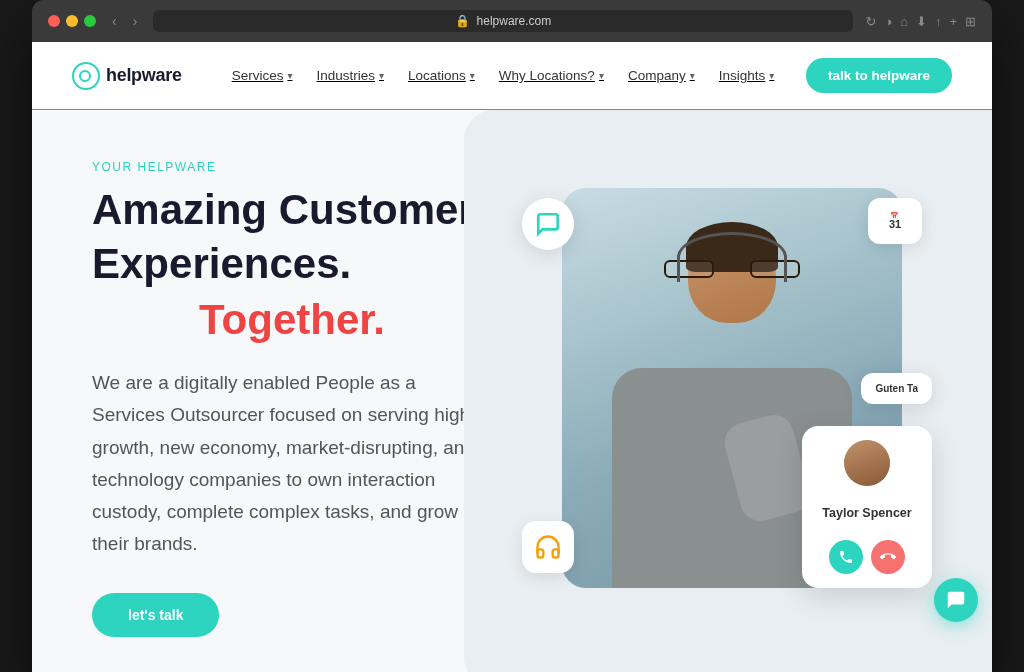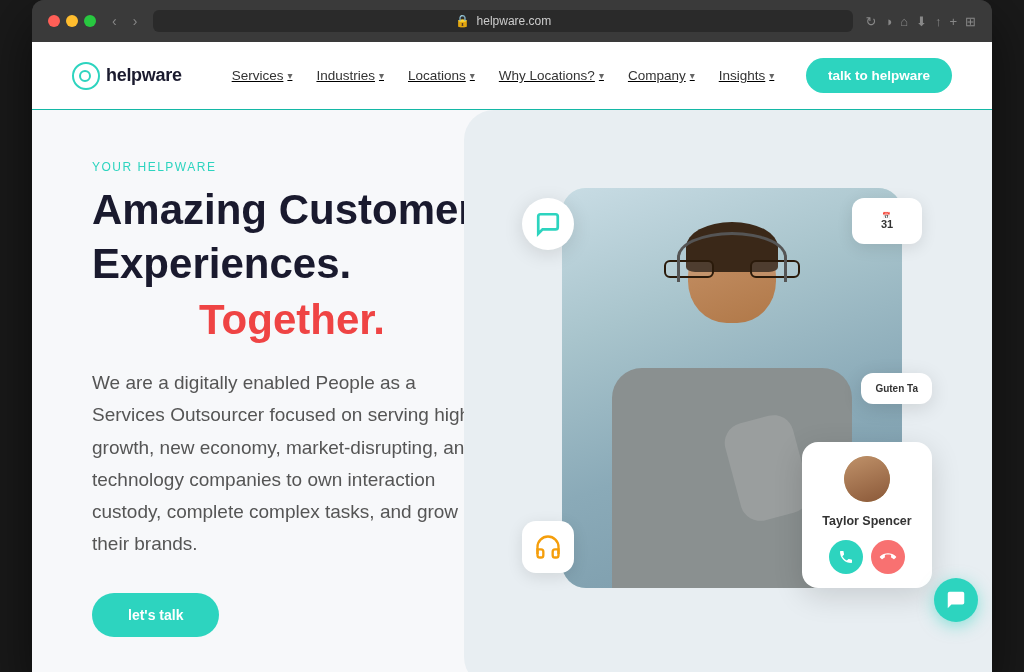--- a/index.html
+++ b/index.html
@@ -412,37 +412,37 @@
             <div style="position:absolute; bottom:70px; left:50%; transform:translateX(-10px); width:70px; height:100px; background:#9a9e9e; border-radius:20px; transform:rotate(-15deg);"></div>
           </div>
         </div>
 
         <div class="float-chat-icon" style="position:absolute; top:10px; left:-10px; width:52px; height:52px; background:white; border-radius:50%; display:flex; align-items:center; justify-content:center; box-shadow:0 4px 20px rgba(0,0,0,0.12);">
           <svg width="26" height="26" viewBox="0 0 24 24" fill="none" stroke="#2dd4bf" stroke-width="2.5">
             <path d="M21 15a2 2 0 0 1-2 2H7l-4 4V5a2 2 0 0 1 2-2h14a2 2 0 0 1 2 2z"></path>
           </svg>
         </div>
 
-        <div class="float-calendar" style="position:absolute; top:10px; right:10px; width:70px; height:46px; background:white; border-radius:12px; display:flex; align-items:center; justify-content:center; box-shadow:0 4px 16px rgba(0,0,0,0.1); font-size:10px; color:#555; flex-direction:column; padding:4px;">
+        <div class="float-calendar" style="position:absolute; top:10px; right:10px; width:54px; height:46px; background:white; border-radius:12px; display:flex; align-items:center; justify-content:center; box-shadow:0 4px 16px rgba(0,0,0,0.1); font-size:10px; color:#555; flex-direction:column; padding:4px;">
           <div style="font-size:7px; color:#2dd4bf; font-weight:700;">📅</div>
           <div style="font-size:11px; font-weight:700; color:#333; margin-top:-2px;">31</div>
         </div>
 
         <div class="float-guten-tag" style="position:absolute; top:44%; right:0px; background:white; border-radius:12px; padding:10px 14px; box-shadow:0 4px 20px rgba(0,0,0,0.12);">
           <span>Guten Ta</span>
         </div>
 
         <div style="position:absolute; bottom:35px; left:-10px; width:52px; height:52px; background:white; border-radius:14px; display:flex; align-items:center; justify-content:center; box-shadow:0 4px 16px rgba(0,0,0,0.1);">
           <svg width="28" height="28" viewBox="0 0 24 24" fill="none" stroke="#f59e0b" stroke-width="2">
             <path d="M3 18v-6a9 9 0 0 1 18 0v6"></path>
             <path d="M21 19a2 2 0 0 1-2 2h-1a2 2 0 0 1-2-2v-3a2 2 0 0 1 2-2h3zM3 19a2 2 0 0 0 2 2h1a2 2 0 0 0 2-2v-3a2 2 0 0 0-2-2H3z"></path>
           </svg>
         </div>
 
-        <div class="float-profile-card" style="position:absolute; bottom:20px; right:0px; background:white; border-radius:16px; padding:14px 16px; box-shadow:0 8px 30px rgba(0,0,0,0.14); display:flex; flex-direction:column; align-items:center; gap:12px; min-width:130px;">
+        <div class="float-profile-card" style="position:absolute; bottom:20px; right:0px; background:white; border-radius:16px; padding:14px 16px; box-shadow:0 8px 30px rgba(0,0,0,0.14); display:flex; flex-direction:column; align-items:center; gap:20px; min-width:130px;">
           <div style="width:46px; height:46px; border-radius:50%; background:linear-gradient(135deg,#c8a882,#9a7040); display:flex; align-items:center; justify-content:center; overflow:hidden;">
             <div style="width:46px; height:46px; background:linear-gradient(160deg,#c0926a,#8a5838); border-radius:50%;"></div>
           </div>
           <span style="font-size:12.5px; font-weight:600; color:#333;">Taylor Spencer</span>
           <div style="display:flex; gap:8px;">
             <button style="width:34px; height:34px; border-radius:50%; background:#2dd4bf; border:none; cursor:pointer; display:flex; align-items:center; justify-content:center; color:white; font-size:15px;">
               <svg width="16" height="16" viewBox="0 0 24 24" fill="white">
                 <path d="M6.6 10.8c1.4 2.8 3.8 5.1 6.6 6.6l2.2-2.2c.3-.3.7-.4 1-.2 1.1.4 2.3.6 3.6.6.6 0 1 .4 1 1V20c0 .6-.4 1-1 1-9.4 0-17-7.6-17-17 0-.6.4-1 1-1h3.5c.6 0 1 .4 1 1 0 1.3.2 2.5.6 3.6.1.3 0 .7-.2 1l-2.3 2.2z"></path>
               </svg>
             </button>

